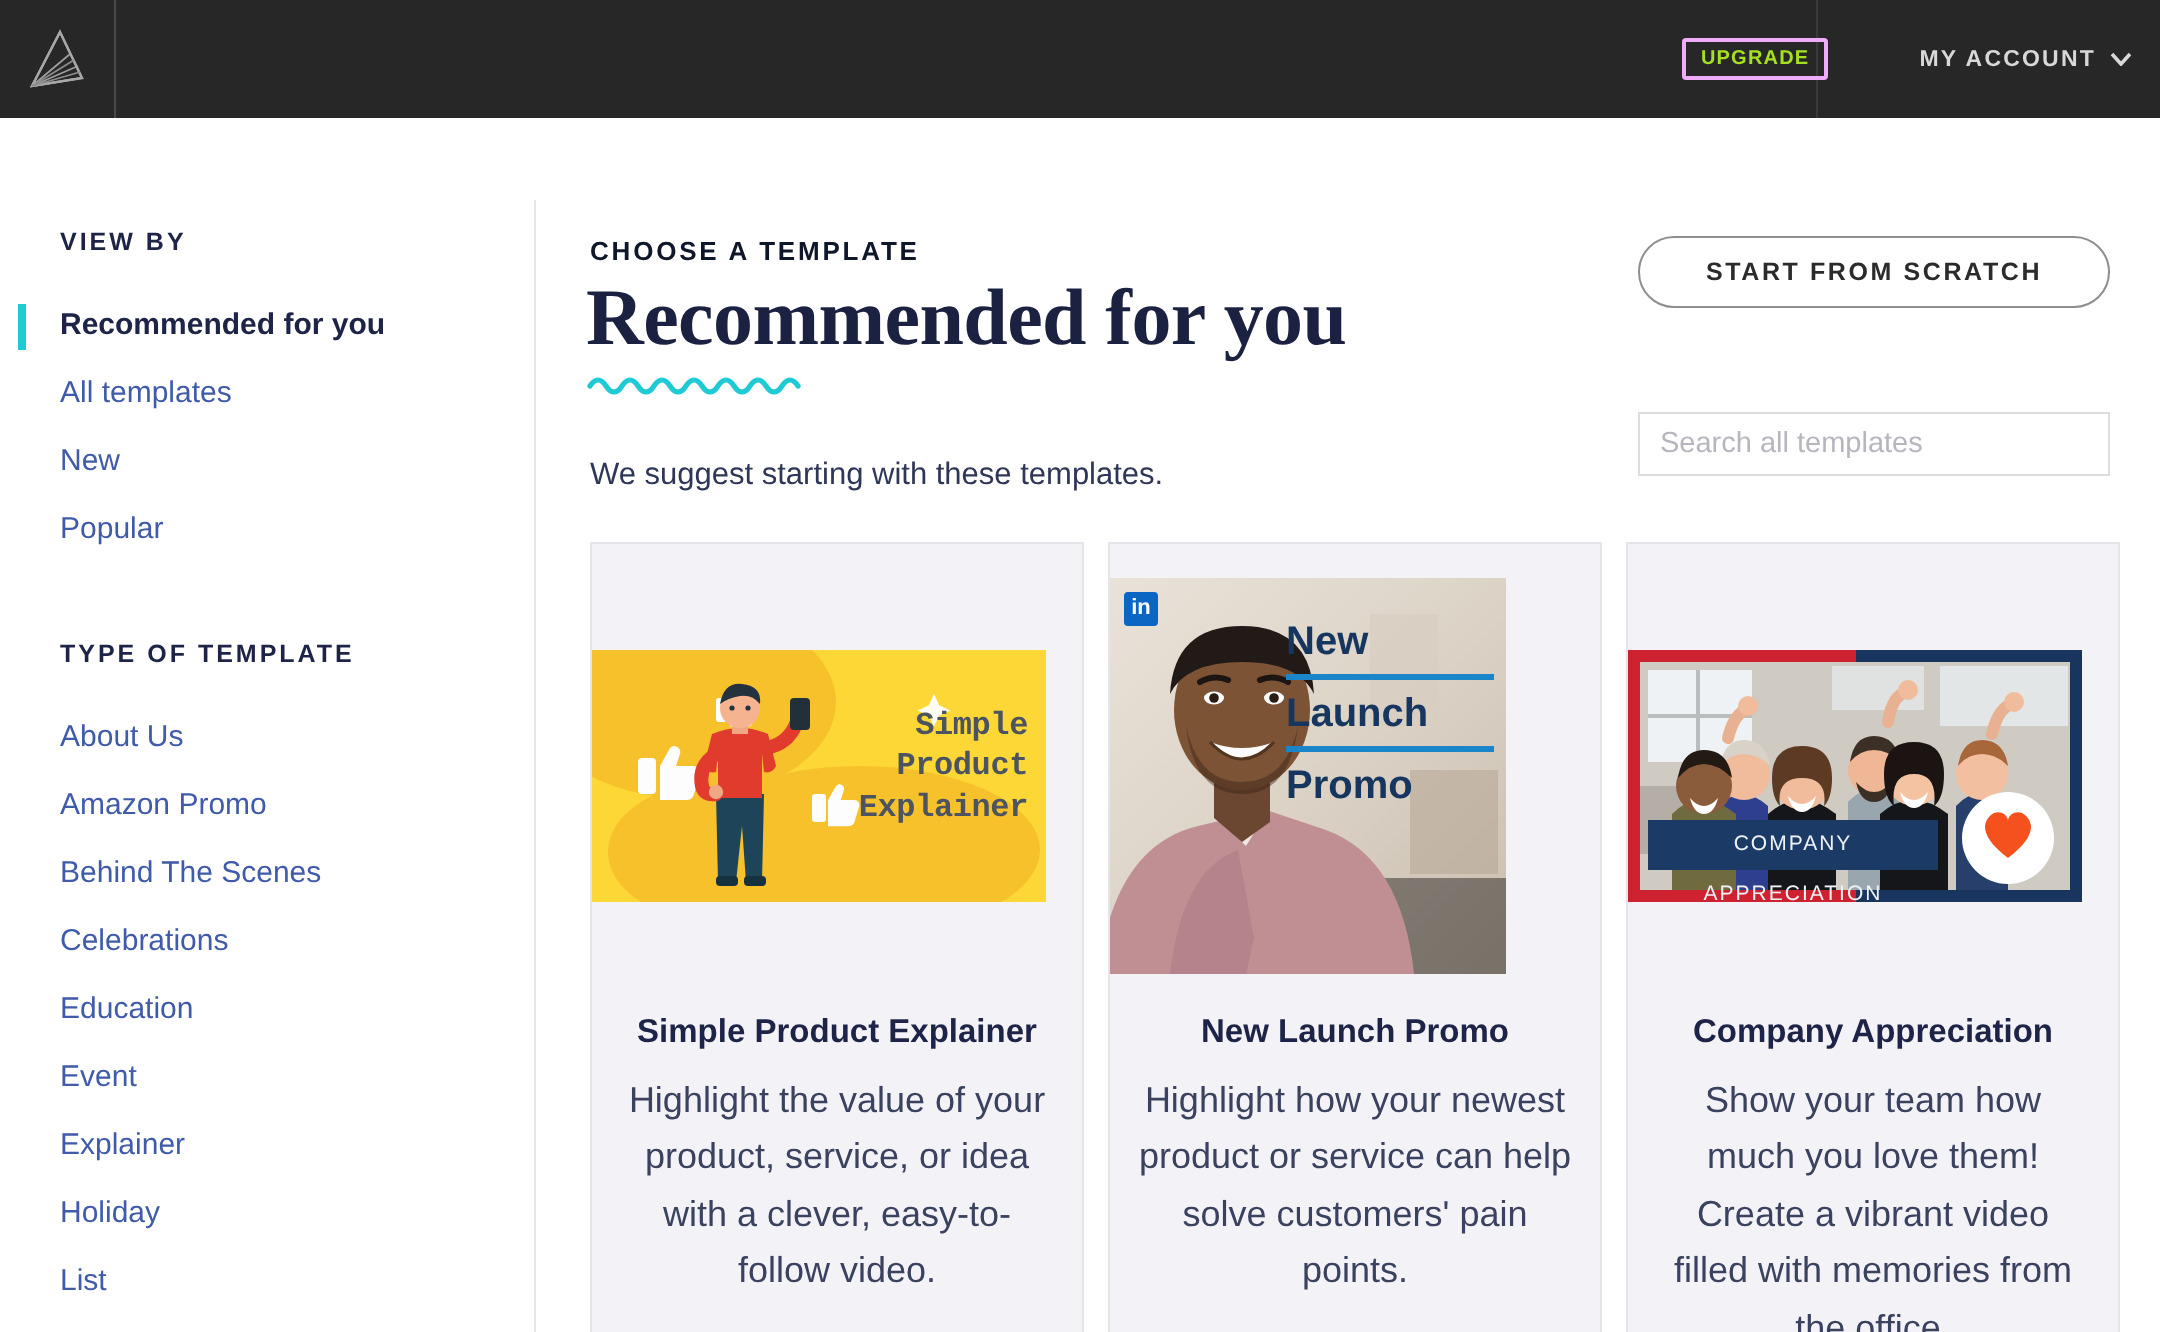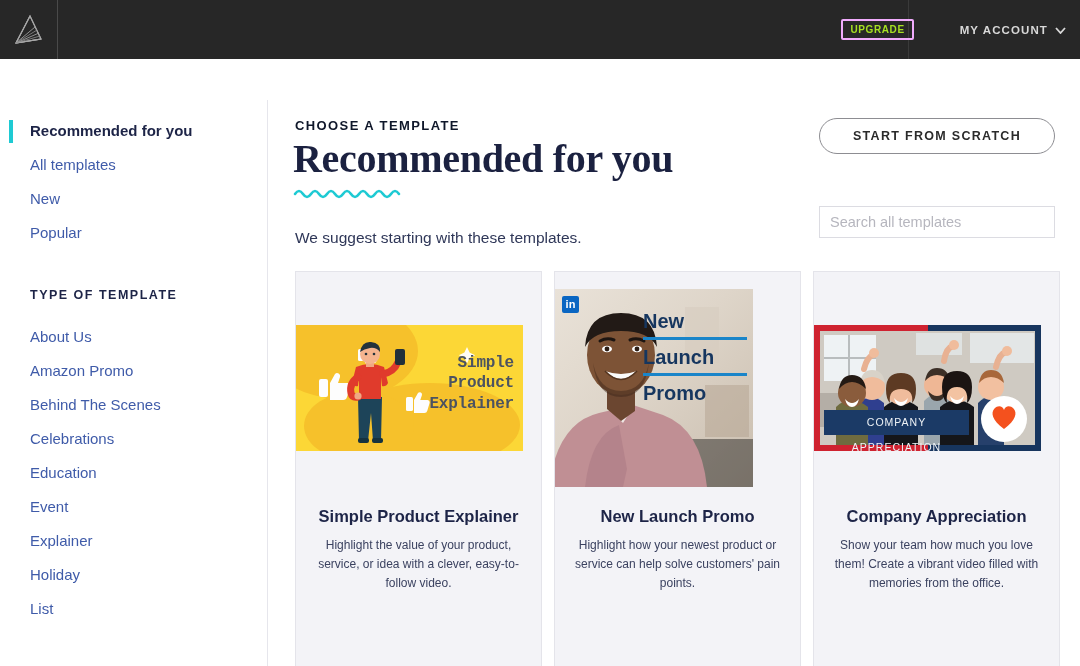--- a/index.html
+++ b/index.html
@@ -171,21 +171,21 @@
     display: flex; align-items: center; justify-content: flex-start;
   }
   .card-title {
     font-size: 16.5px;
     font-weight: bold;
     color: #1d2447;
     text-align: center;
     margin-top: 3px;
   }
   .card-desc {
-    font-size: 12px;
+    font-size: 18px;
     line-height: 1.58;
     color: #3b4260;
     text-align: center;
     padding: 10px 14px 0;
   }
 
   
   .thumb1 {
     position: relative;
     width: 227px; height: 126px;
@@ -302,20 +302,21 @@
       <span class="chevron">
         <svg width="11" height="7" viewBox="0 0 11 7">
           <path d="M1,1 L5.5,6 L10,1" fill="none" stroke="#d8d8d8" stroke-width="1.8"></path>
         </svg>
       </span>
     </div>
   </div>
 </div>
 
 <div class="sidebar">
+  <div class="sb-heading">VIEW BY</div>
 
   <div class="sb-item active">
     <span>Recommended for you</span>
   </div>
   <div class="sb-item">
     <span>All templates</span>
   </div>
   <div class="sb-item">
     <span>New</span>
   </div>

